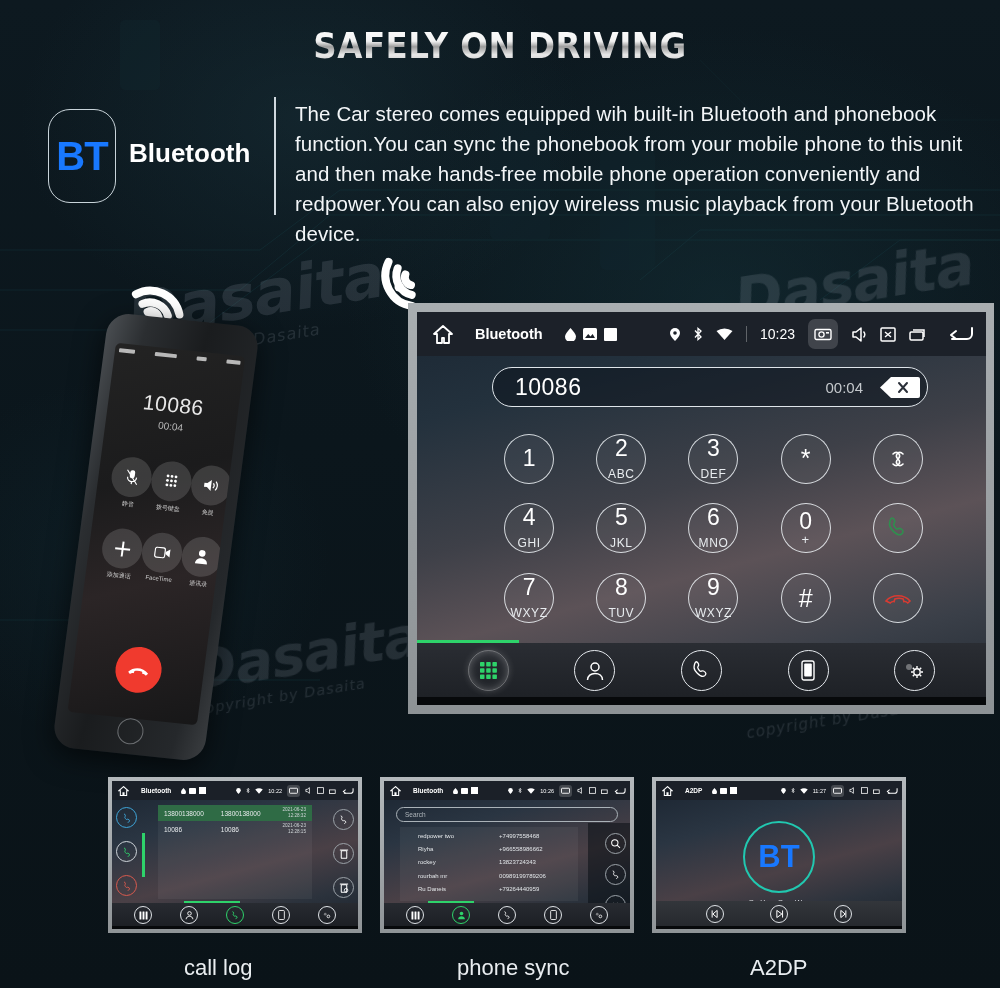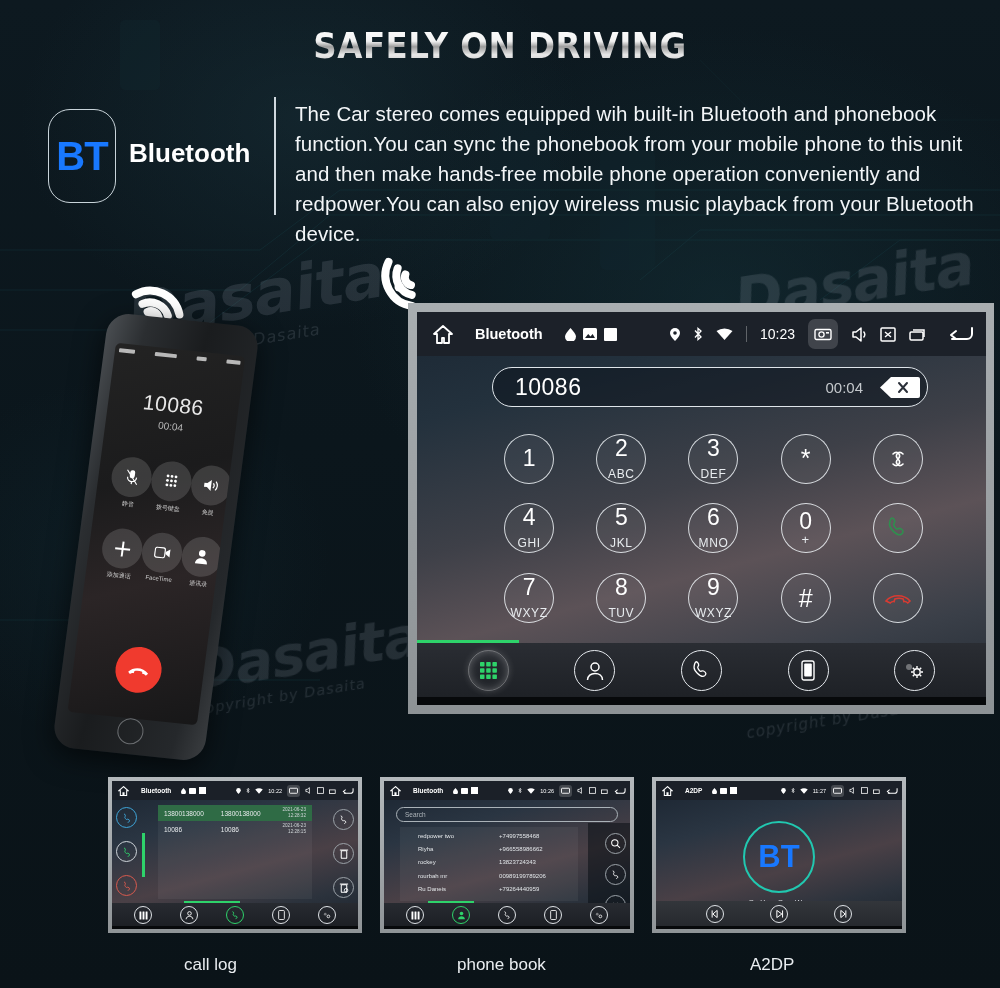--- a/index.html
+++ b/index.html
@@ -189,21 +189,21 @@
 
   .a2-circle { position:absolute; left:50%; top:40px; transform:translateX(-50%);
     width:72px; height:72px; border-radius:50%; border:2.5px solid #21c8b0;
     display:flex; align-items:center; justify-content:center; }
   .a2-circle span { color:#1878ff; font-size:31px; font-weight:bold; }
   .a2-song { position:absolute; left:0; right:0; top:117px; text-align:center; color:#d9dde0; font-size:7.5px; }
   .a2-artist { position:absolute; left:0; right:0; top:128px; text-align:center; color:#c3c8cc; font-size:7px; }
   .a2-nav { position:absolute; bottom:2px; left:0; right:0; height:26px; background:linear-gradient(180deg,#33363b,#26292e);
     display:flex; align-items:center; justify-content:center; gap:46px; }
 
-  .caption { position:absolute; color:#e9edf0; font-size:17px; }
+  .caption { position:absolute; color:#e9edf0; font-size:22px; }
 
   
   .wm { position:absolute; color:rgba(210,220,228,.13); font-weight:bold; font-style:italic;
         font-family:"DejaVu Sans", sans-serif; pointer-events:none; letter-spacing:-1px; }
   .wm small { display:block; font-size:.26em; letter-spacing:1px; font-style:italic; font-weight:normal; margin-top:-.15em; }
 </style>
 </head>
 <body>
 
 <div class="bg-texture"></div>
@@ -892,14 +892,14 @@
             <path d="M4 2l6 5-6 5z" fill="none" stroke="#fff" stroke-width="1.4"></path>
             <line x1="11" y1="2" x2="11" y2="12" stroke="#fff" stroke-width="1.4"></line>
           </svg>
         </div>
     </div>
     <div class="t-bottomstrip"></div>
   </div>
 </div>
 
 <div class="caption" style="left:184px; top:955px;">call log</div>
-<div class="caption" style="left:457px; top:955px;">phone book</div>
+<div class="caption" style="left:457px; top:955px;">phone sync</div>
 <div class="caption" style="left:750px; top:955px;">A2DP</div>
 
 </body></html>

